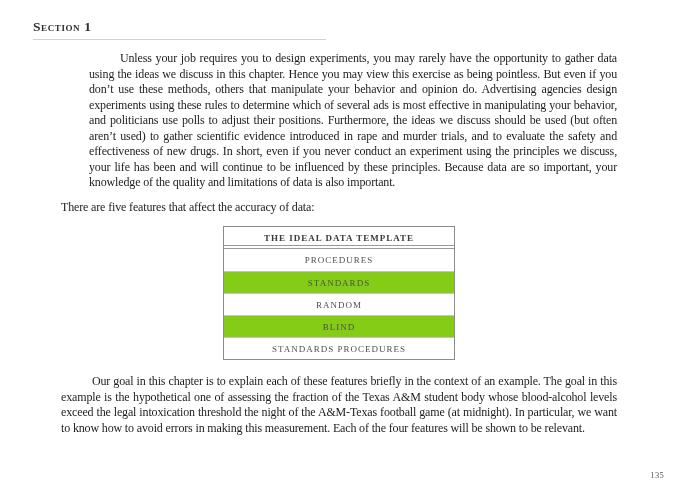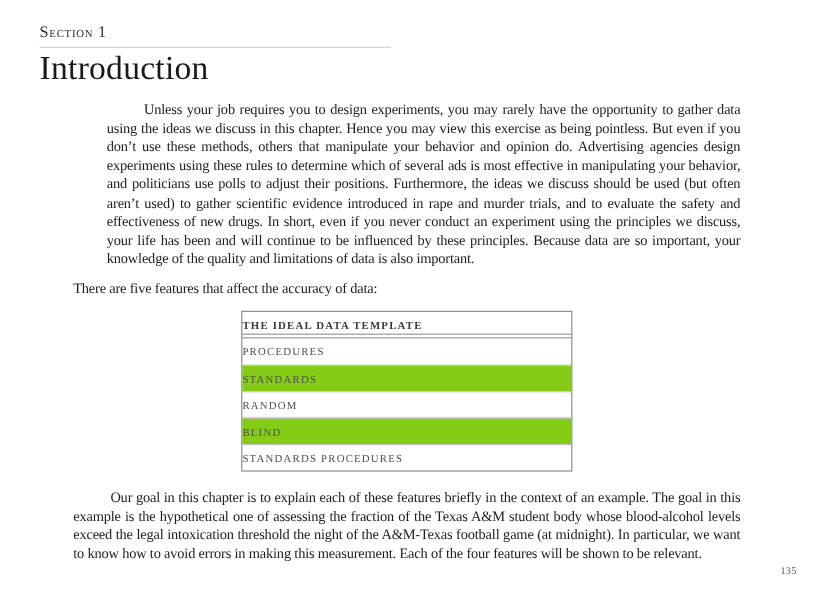--- a/index.html
+++ b/index.html
@@ -11,21 +11,21 @@
     background: #ffffff;
     font-family: "Liberation Serif", serif;
     color: #1d1d1d;
     padding: 20px 0 0 33px;
     overflow: hidden;
   }
   .section-label {
     font-variant: small-caps;
     font-size: 13.5px;
     letter-spacing: 0.6px;
-    font-weight: 400;
+    font-weight: 700;
     color: #2e2e2e;
     line-height: 14px;
   }
   .header-rule {
     width: 293px;
     height: 0;
     border-top: 1px solid #d2d2d2;
     margin-top: 5px;
   }
   .page-title {
@@ -43,24 +43,24 @@
     line-height: 15.5px;
     letter-spacing: -0.15px;
     text-align: justify;
     color: #1d1d1d;
   }
   .para { margin: 0; }
   .para.indent { text-indent: 31px; }
   .para.first { margin-top: 11px; margin-left: 28px; }
   .lead-line { margin-top: 9px; text-align: left; }
   .data-table {
-    width: 276px;
+    width: 232px;
     margin: 11px auto 0 auto;
     border: 1px solid #8c8c8c;
-    text-align: left;
+    text-align: center;
     background: #ffffff;
   }
   .table-header-row {
     height: 22px;
     line-height: 22px;
     font-size: 9px;
     font-weight: bold;
     letter-spacing: 1px;
     color: #3a3a3a;
     border-bottom: 4px double #9a9a9a;
@@ -89,21 +89,20 @@
 </style>
 </head>
 <body>
 
 <div class="page">
 
   <div class="section-label">Section 1</div>
 
   <div class="header-rule"></div>
 
-  <h1 class="page-title">Introduction</h1>
 
   <div class="body-text">
 
     <p class="para indent first">Unless your job requires you to design experiments, you may rarely have the opportunity to gather data using the ideas we discuss in this chapter. Hence you may view this exercise as being pointless. But even if you don’t use these methods, others that manipulate your behavior and opinion do. Advertising agencies design experiments using these rules to determine which of several ads is most effective in manipulating your behavior, and politicians use polls to adjust their positions. Furthermore, the ideas we discuss should be used (but often aren’t used) to gather scientific evidence introduced in rape and murder trials, and to evaluate the safety and effectiveness of new drugs. In short, even if you never conduct an experiment using the principles we discuss, your life has been and will continue to be influenced by these principles. Because data are so important, your knowledge of the quality and limitations of data is also important.</p>
 
     <p class="para lead-line">There are five features that affect the accuracy of data:</p>
 
     <div class="data-table">
       <div class="table-header-row">THE IDEAL DATA TEMPLATE</div>
       <div class="table-row row-0">PROCEDURES</div>

